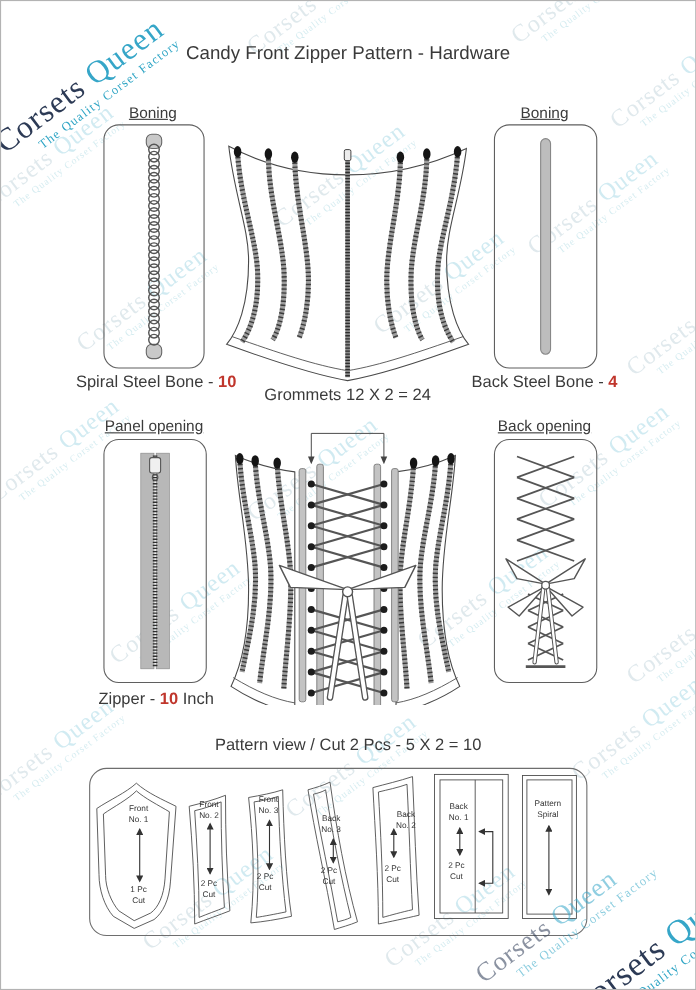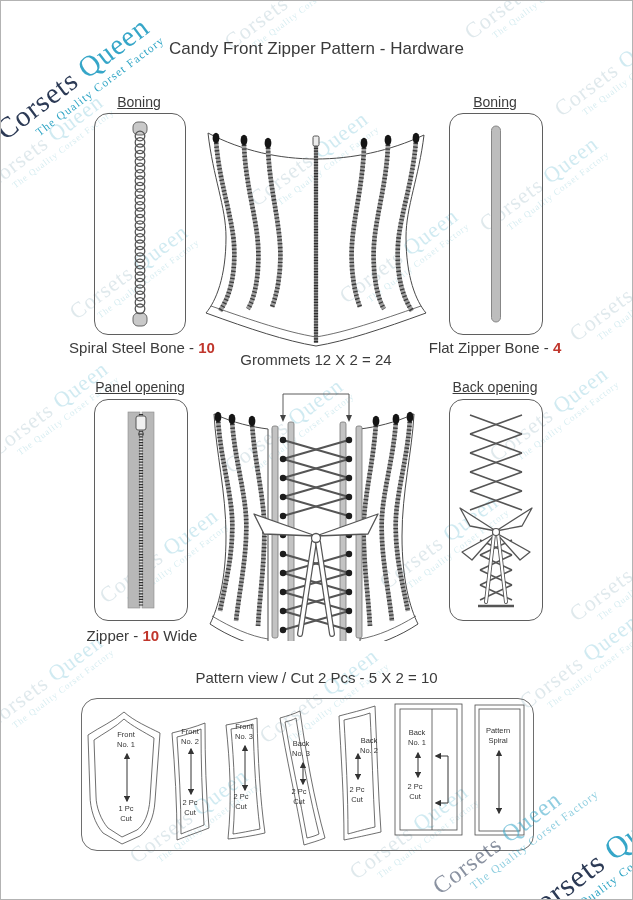--- a/index.html
+++ b/index.html
@@ -217,35 +217,35 @@
   </svg>
   <div class="tx caption" style="left:185px;top:350px;width:260px">Grommets 12 X 2 = 24</div>
 
   <div class="tx boxtitle" style="left:448px;top:93px;width:92px">Boning</div>
   <div class="hwbox" style="left:448px;top:112px;width:92px;height:220px">
     <svg width="92" height="220" viewBox="0 0 92 220">
       <rect x="41.5" y="12" width="9" height="196" rx="4.5" fill="#bdbdbd" stroke="#878787" stroke-width="1"></rect>
     </svg>
   </div>
   <div class="tx caption" style="left:394px;top:338px;width:200px">
-    <span>Flat Zipper Bone - </span><span class="red">4</span><span></span>
+    <span>Back Steel Bone - </span><span class="red">4</span><span></span>
   </div>
 
   <div class="tx boxtitle" style="left:93px;top:378px;width:92px">Panel opening</div>
   <div class="hwbox" style="left:93px;top:398px;width:92px;height:220px">
     <svg width="92" height="220" viewBox="0 0 92 220">
       <rect x="33" y="12" width="12" height="196" fill="#b8b8b8" stroke="#8a8a8a" stroke-width=".6"></rect>
       <rect x="47" y="12" width="12" height="196" fill="#b8b8b8" stroke="#8a8a8a" stroke-width=".6"></rect>
       <line class="zdash" x1="46" y1="14" x2="46" y2="206"></line>
       <rect x="41" y="16" width="10" height="14" rx="2" fill="#f0f0f0" stroke="#555" stroke-width="1"></rect>
       <circle cx="46" cy="34" r="2.5" fill="none" stroke="#555" stroke-width="1"></circle>
     </svg>
   </div>
   <div class="tx caption" style="left:41px;top:626px;width:200px">
-    <span>Zipper - </span><span class="red">10</span><span> Wide</span>
+    <span>Zipper - </span><span class="red">10</span><span> Inch</span>
   </div>
 
   <svg style="position:absolute;left:205px;top:385px" width="225" height="255" viewBox="0 0 225 255">
     <defs>
       <path id="c1" d="M 12,32 C 14,70 24,100 26,130 C 28,165 20,195 14,225"></path>
       <path id="c2" d="M 26,34 C 28,70 38,100 40,130 C 42,165 34,200 30,235"></path>
       <path id="c3" d="M 46,36 C 48,72 56,102 58,132 C 60,168 54,205 52,240"></path>
       <path id="c4" d="M 204,32 C 202,70 192,100 190,130 C 188,165 196,195 202,225"></path>
       <path id="c5" d="M 190,34 C 188,70 178,100 176,130 C 174,165 182,200 186,235"></path>
       <path id="c6" d="M 170,36 C 168,72 160,102 158,132 C 156,168 162,205 164,240"></path>

